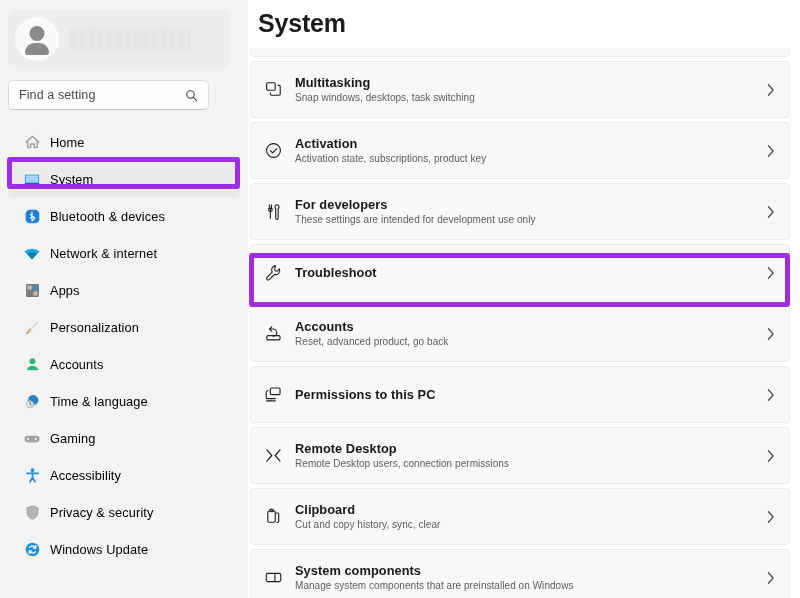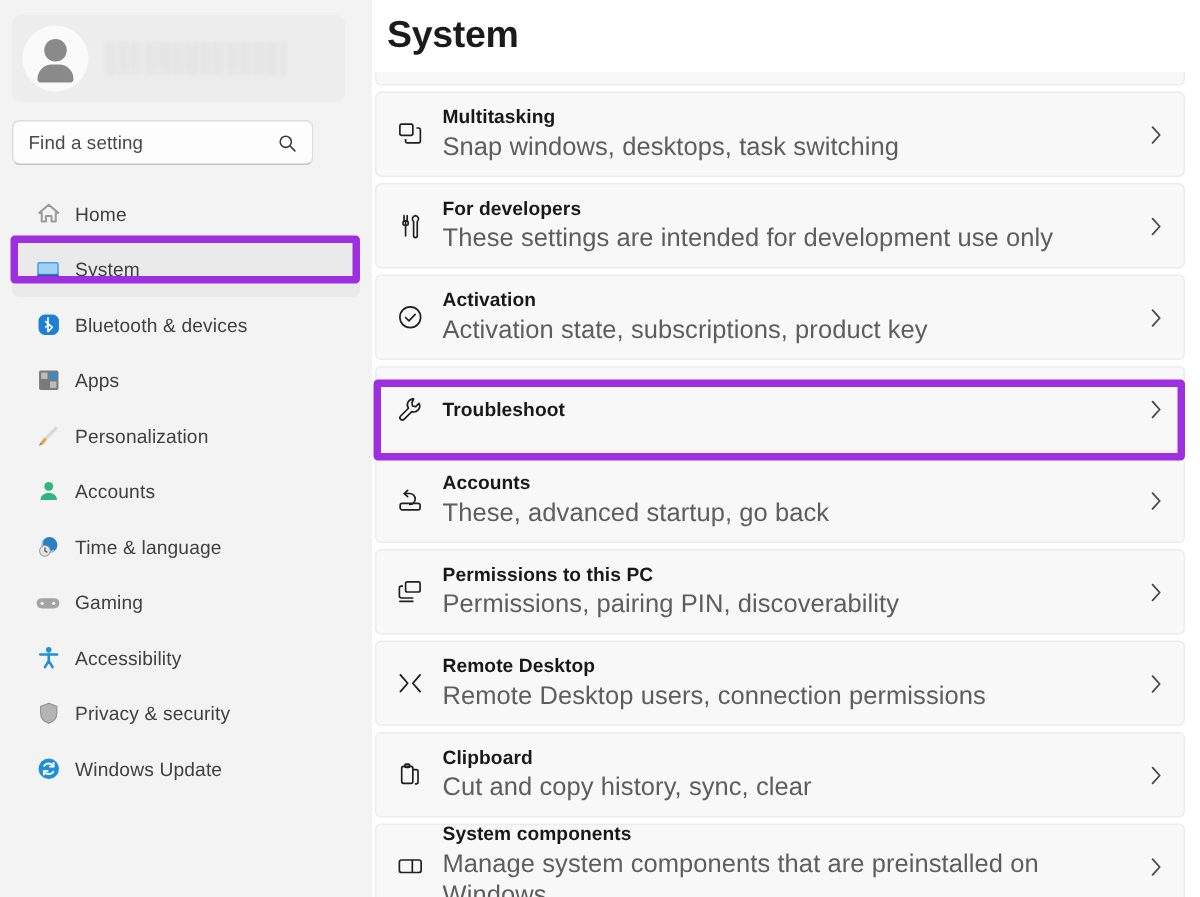--- a/index.html
+++ b/index.html
@@ -71,21 +71,21 @@
     height: 37px; margin: 0 8px;
     display: flex; align-items: center;
     border-radius: 5px; cursor: default;
   }
   .nav-item.selected { background: #eaeaea; }
   .nav-ico {
     width: 28px; margin-left: 10px; flex: 0 0 28px;
     display: flex; align-items: center; justify-content: center;
   }
   .nav-label {
-    margin-left: 4px; font-size: 12.8px; color: #404040; letter-spacing: .1px;
+    margin-left: 4px; font-size: 12.8px; color: #000000; letter-spacing: .1px;
   }
 
   
   #nav-highlight {
     position: absolute; left: 7px; top: 157px;
     width: 233px; height: 32px;
     border: 5px solid #9d2fe0;
     border-radius: 3px;
     pointer-events: none;
     z-index: 30;
@@ -120,21 +120,21 @@
     width: 44px; flex: 0 0 44px;
     display: flex; align-items: center; justify-content: center;
     color: #1f1f1f;
   }
   .row-text { display: flex; flex-direction: column; justify-content: center; }
   .row-title {
     font-size: 12.8px; font-weight: 600; color: #181818;
     letter-spacing: .05px; line-height: 1.25;
   }
   .row-sub {
-    font-size: 17px; color: #5d5d5d; margin-top: 2px;
+    font-size: 10px; color: #5d5d5d; margin-top: 2px;
     letter-spacing: .05px; line-height: 1.2;
   }
   .row-chev {
     margin-left: auto; margin-right: 14px;
     color: #4a4a4a; display: flex; align-items: center;
   }
 
   
   #row-highlight {
     position: absolute; left: 1px; top: 253px;
@@ -197,20 +197,29 @@
         <span class="nav-ico">
           <svg width="17" height="17" viewBox="0 0 20 20">
             <rect x="2" y="2" width="16" height="16" rx="5" fill="#1f7fd4"></rect>
             <path d="M9.4 4.6v10.8l3.4-3.3-5.2-4.6" fill="none" stroke="#ffffff" stroke-width="1.3" stroke-linejoin="round" stroke-linecap="round"></path>
             <path d="M9.4 10 7.6 12" fill="none" stroke="#ffffff" stroke-width="1.3" stroke-linecap="round"></path>
           </svg>
         </span>
         <span class="nav-label">Bluetooth &amp; devices</span>
       </div>
 
+      <div class="nav-item">
+        <span class="nav-ico">
+          <svg width="18" height="18" viewBox="0 0 20 20">
+            <path d="M1.6 7.2A13 13 0 0 1 18.4 7.2L10 16.4Z" fill="#18a6dd"></path>
+            <path d="M4.6 9.6A8.6 8.6 0 0 1 15.4 9.6L10 15.6Z" fill="#0d7fb5"></path>
+          </svg>
+        </span>
+        <span class="nav-label">Network &amp; internet</span>
+      </div>
 
       <div class="nav-item">
         <span class="nav-ico">
           <svg width="17" height="17" viewBox="0 0 20 20">
             <rect x="2.4" y="2.4" width="15.2" height="15.2" rx="1.4" fill="#7a7a7a"></rect>
             <rect x="4" y="4" width="5" height="5" fill="#bdbdbd"></rect>
             <rect x="11" y="11" width="5" height="5" fill="#bdbdbd"></rect>
             <path d="M11 4h5v5h-5Z" fill="#2b8fdc"></path>
           </svg>
         </span>
@@ -327,57 +336,57 @@
         <span class="row-chev">
           <svg width="9" height="14" viewBox="0 0 10 16" fill="none" stroke="#4a4a4a" stroke-width="1.4">
               <path d="M2.6 2 8 8l-5.4 6" stroke-linecap="round" stroke-linejoin="round"></path>
             </svg>
         </span>
       </div>
 
       <div class="row">
         <span class="row-ico">
           <svg width="19" height="19" viewBox="0 0 22 22" fill="none" stroke="#1f1f1f" stroke-width="1.3">
+            <circle cx="11" cy="11" r="8"></circle>
+            <path d="M7.4 11.2 10 13.8l4.8-5" stroke-linecap="round" stroke-linejoin="round"></path>
+          </svg>
+        </span>
+        <span class="row-text">
+          <span class="row-title">Activation</span>
+          <span class="row-sub">Activation state, subscriptions, product key</span>
+        </span>
+        <span class="row-chev">
+          <svg width="9" height="14" viewBox="0 0 10 16" fill="none" stroke="#4a4a4a" stroke-width="1.4">
+              <path d="M2.6 2 8 8l-5.4 6" stroke-linecap="round" stroke-linejoin="round"></path>
+            </svg>
+        </span>
+      </div>
+
+      <div class="row">
+        <span class="row-ico">
+          <svg width="19" height="19" viewBox="0 0 22 22" fill="none" stroke="#1f1f1f" stroke-width="1.3">
             <path d="M6.2 3.2v4.2M8.6 3.2v4.2M7.4 7.4v11.4" stroke-linecap="round"></path>
             <rect x="5.4" y="7.4" width="4" height="3.2" rx="1"></rect>
             <path d="M15 3.2a2.6 2.6 0 0 0-1.4 4.6v11a1.4 1.4 0 0 0 2.8 0v-11A2.6 2.6 0 0 0 15 3.2Z"></path>
           </svg>
         </span>
         <span class="row-text">
           <span class="row-title">For developers</span>
           <span class="row-sub">These settings are intended for development use only</span>
         </span>
         <span class="row-chev">
           <svg width="9" height="14" viewBox="0 0 10 16" fill="none" stroke="#4a4a4a" stroke-width="1.4">
               <path d="M2.6 2 8 8l-5.4 6" stroke-linecap="round" stroke-linejoin="round"></path>
             </svg>
         </span>
       </div>
 
       <div class="row">
         <span class="row-ico">
           <svg width="19" height="19" viewBox="0 0 22 22" fill="none" stroke="#1f1f1f" stroke-width="1.3">
-            <circle cx="11" cy="11" r="8"></circle>
-            <path d="M7.4 11.2 10 13.8l4.8-5" stroke-linecap="round" stroke-linejoin="round"></path>
-          </svg>
-        </span>
-        <span class="row-text">
-          <span class="row-title">Activation</span>
-          <span class="row-sub">Activation state, subscriptions, product key</span>
-        </span>
-        <span class="row-chev">
-          <svg width="9" height="14" viewBox="0 0 10 16" fill="none" stroke="#4a4a4a" stroke-width="1.4">
-              <path d="M2.6 2 8 8l-5.4 6" stroke-linecap="round" stroke-linejoin="round"></path>
-            </svg>
-        </span>
-      </div>
-
-      <div class="row">
-        <span class="row-ico">
-          <svg width="19" height="19" viewBox="0 0 22 22" fill="none" stroke="#1f1f1f" stroke-width="1.3">
             <path d="M13.6 3.4a4.6 4.6 0 0 0-4 7.2l-6 6a1.8 1.8 0 0 0 2.6 2.6l6-6a4.6 4.6 0 0 0 5.6-6.4l-2.6 2.6-2.4-.5-.5-2.4Z" stroke-linejoin="round"></path>
           </svg>
         </span>
         <span class="row-text">
           <span class="row-title">Troubleshoot</span>
         </span>
         <span class="row-chev">
           <svg width="9" height="14" viewBox="0 0 10 16" fill="none" stroke="#4a4a4a" stroke-width="1.4">
               <path d="M2.6 2 8 8l-5.4 6" stroke-linecap="round" stroke-linejoin="round"></path>
             </svg>
@@ -387,40 +396,39 @@
       <div class="row">
         <span class="row-ico">
           <svg width="19" height="19" viewBox="0 0 22 22" fill="none" stroke="#1f1f1f" stroke-width="1.3">
             <path d="M9 3.4 6.4 5.8 9 8.2" stroke-linecap="round" stroke-linejoin="round"></path>
             <path d="M6.4 5.8h4.2a4.2 4.2 0 0 1 0 8.4" stroke-linecap="round"></path>
             <rect x="3.2" y="13.4" width="15.4" height="5" rx="1.6"></rect>
           </svg>
         </span>
         <span class="row-text">
           <span class="row-title">Accounts</span>
-          <span class="row-sub">These, advanced startup, go back</span>
+          <span class="row-sub">Reset, advanced product, go back</span>
         </span>
         <span class="row-chev">
           <svg width="9" height="14" viewBox="0 0 10 16" fill="none" stroke="#4a4a4a" stroke-width="1.4">
               <path d="M2.6 2 8 8l-5.4 6" stroke-linecap="round" stroke-linejoin="round"></path>
             </svg>
         </span>
       </div>
 
       <div class="row">
         <span class="row-ico">
           <svg width="19" height="19" viewBox="0 0 22 22" fill="none" stroke="#1f1f1f" stroke-width="1.3">
             <rect x="7.4" y="3.4" width="11.2" height="7.8" rx="1.4"></rect>
             <path d="M5.4 6.6H4a1.4 1.4 0 0 0-1.4 1.4v6.4A1.4 1.4 0 0 0 4 15.8h9.4"></path>
             <path d="M3 18.4h10" stroke-linecap="round"></path>
           </svg>
         </span>
         <span class="row-text">
           <span class="row-title">Permissions to this PC</span>
-          <span class="row-sub">Permissions, pairing PIN, discoverability</span>
         </span>
         <span class="row-chev">
           <svg width="9" height="14" viewBox="0 0 10 16" fill="none" stroke="#4a4a4a" stroke-width="1.4">
               <path d="M2.6 2 8 8l-5.4 6" stroke-linecap="round" stroke-linejoin="round"></path>
             </svg>
         </span>
       </div>
 
       <div class="row">
         <span class="row-ico">

